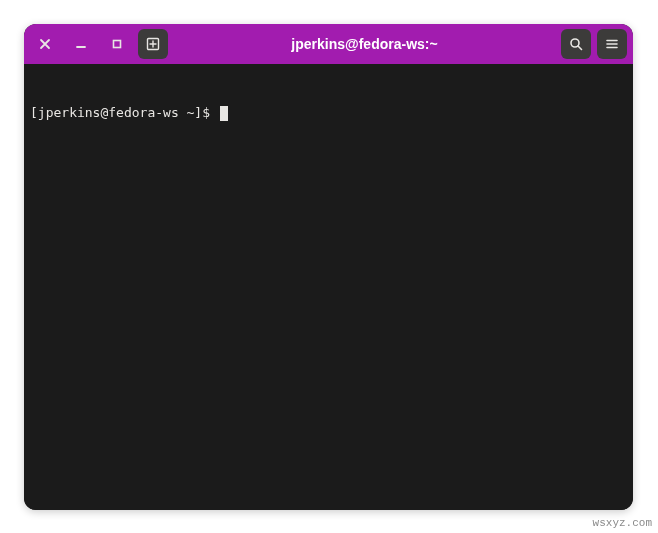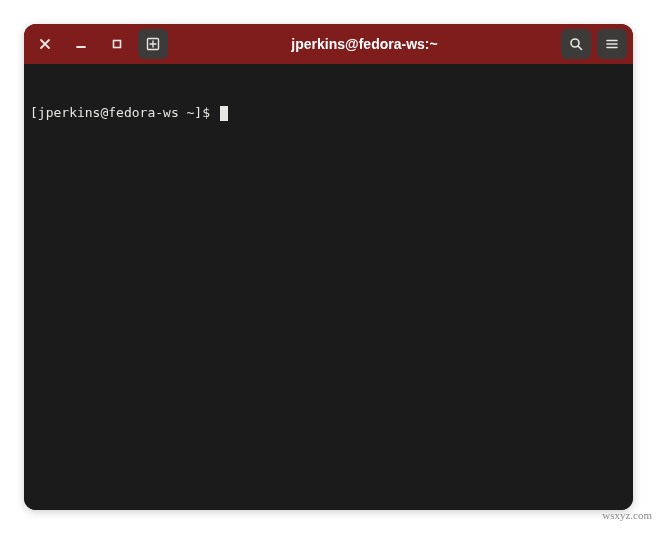--- a/index.html
+++ b/index.html
@@ -18,21 +18,21 @@
       height: 486px;
       background: #201f1e;
       border-radius: 12px;
       overflow: hidden;
       box-shadow: 0 2px 8px rgba(0,0,0,0.2);
       display: flex;
       flex-direction: column;
     }
     .titlebar {
       height: 40px;
-      background: #7f1d1d;
+      background: #a21caf;
       display: flex;
       align-items: center;
       padding: 0 6px;
       gap: 6px;
     }
     .titlebar-left, .titlebar-right {
       display: flex;
       gap: 6px;
       align-items: center;
     }
@@ -79,24 +79,24 @@
       display: inline-block;
       width: 8px;
       height: 15px;
       background: #e8e6e3;
       margin-left: 2px;
       vertical-align: middle;
     }
     .watermark {
       position: absolute;
       right: 6px;
-      bottom: 12px;
+      bottom: 4px;
       font-size: 11px;
       color: #8a8a8a;
-      font-family: Liberation Serif, serif;
+      font-family: Liberation Mono, monospace;
     }
   </style>
 </head>
 <body>
 
 <div class="terminal-window">
   <div class="titlebar">
     <div class="titlebar-left">
       <div class="tb-btn flat">
         <span>

